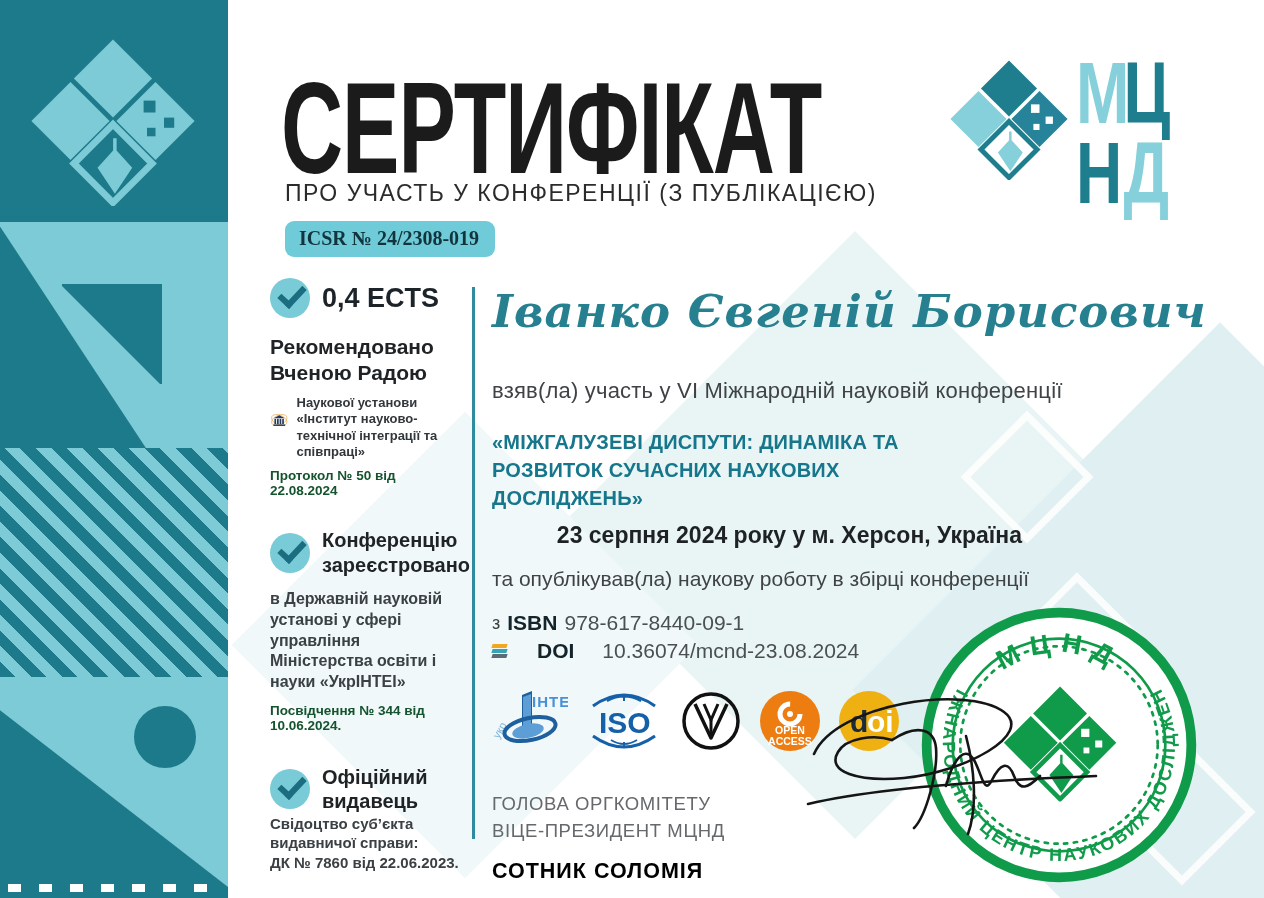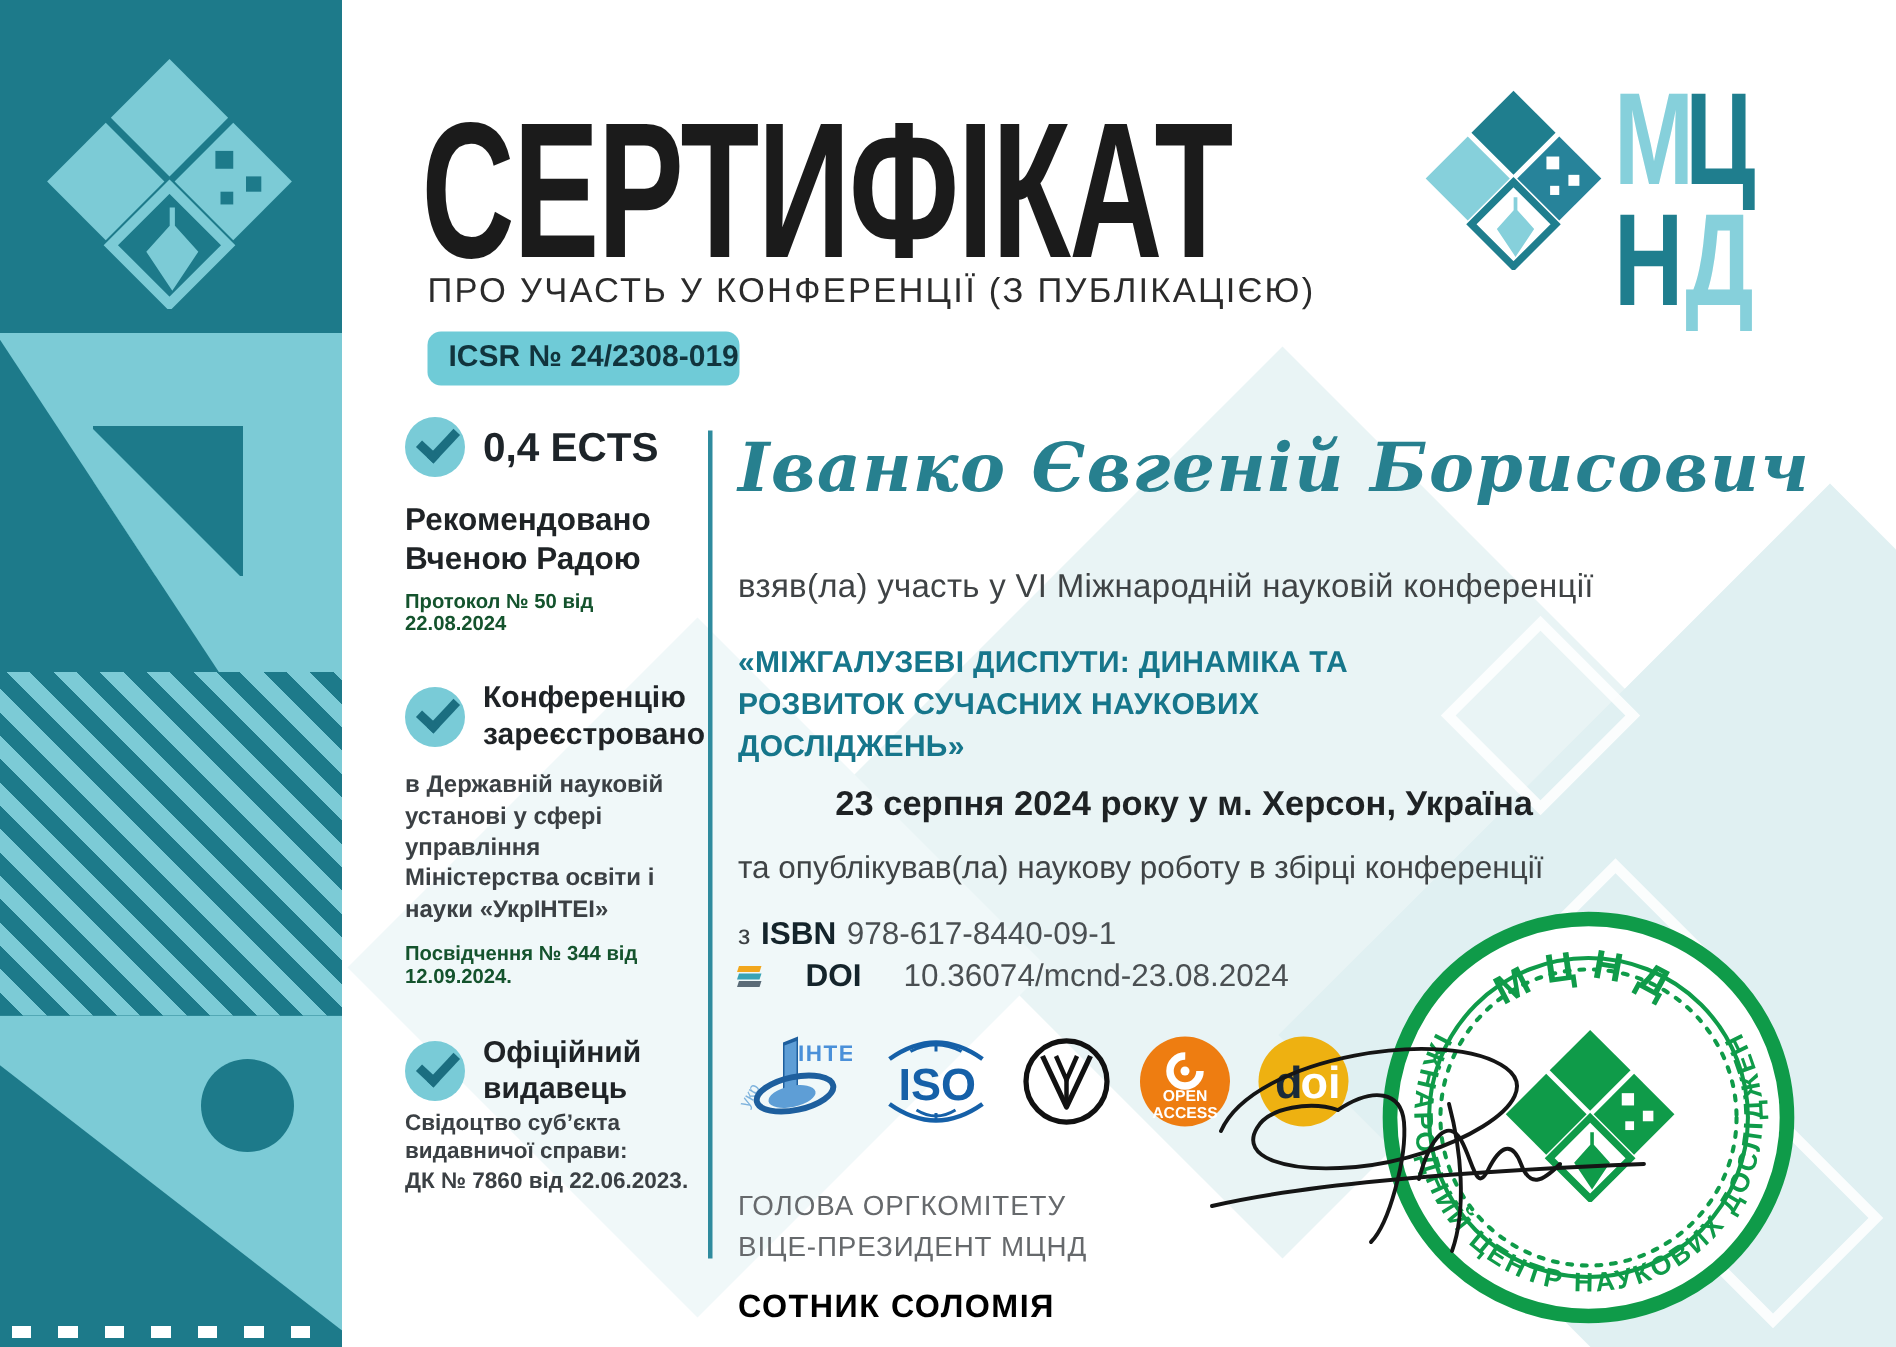--- a/index.html
+++ b/index.html
@@ -30,21 +30,21 @@
               clip-path:polygon(0 0,100% 0,100% 95%,0 15%);}
   .band-bottom .dot{position:absolute;left:134px;top:29px;width:62px;height:62px;border-radius:50%;background:#1d7a8a;}
   .band-dashes{position:absolute;left:8px;top:884px;width:212px;height:8px;
               background:repeating-linear-gradient(90deg,#ffffff 0 13px,transparent 13px 31px);}
 
   
   .title{position:absolute;left:281px;top:54px;font-size:86px;font-weight:bold;color:#1b1b1b;
          letter-spacing:-1px;transform:scaleY(1.5);transform-origin:top left;white-space:nowrap;z-index:3;}
   .subtitle{position:absolute;left:285px;top:180px;font-size:23px;color:#2b2b2b;letter-spacing:1.5px;white-space:nowrap;z-index:3;}
   .badge{position:absolute;left:285px;top:221px;background:#6fcbd7;border-radius:9px;
-         padding:6px 0 7px 14px;font-size:20px;font-weight:bold;color:#11343d;z-index:3;}
+         padding:6px 16px 7px 14px;font-size:20px;font-weight:bold;color:#11343d;z-index:3;font-family:Liberation Serif, serif;}
 
   
   .brand-mark{position:absolute;left:948px;top:58px;width:122px;height:122px;z-index:3;}
   .brand-letters{position:absolute;left:1076px;top:52px;width:120px;z-index:3;
          font-weight:bold;font-size:78px;line-height:72px;letter-spacing:-4px;
          transform:scale(.82,1.12);transform-origin:top left;white-space:nowrap;}
   .brand-letters .lt{display:inline-block;width:58px;}
   .c-light{color:#86d0db;} .c-dark{color:#1f7e8e;}
 
   
@@ -144,28 +144,41 @@
   </div>
 
   <div class="divider"></div>
 
   <div class="sidebar">
     <div class="check-row" style="margin-top:2px;">
       <span class="check"></span>
       <span class="ects-val">0,4 ECTS</span>
     </div>
     <div class="sb-h" style="margin-top:16px;">Рекомендовано Вченою Радою</div>
+    <div class="inst-row" style="margin-top:10px;">
+      <svg width="50" height="50" viewBox="0 0 50 50">
+        <ellipse cx="25" cy="25" rx="22" ry="13" fill="none" stroke="#e8a33d" stroke-width="1.6" transform="rotate(-24 25 25)"></ellipse>
+        <ellipse cx="25" cy="25" rx="22" ry="13" fill="none" stroke="#e8a33d" stroke-width="1.6" transform="rotate(24 25 25)"></ellipse>
+        <polygon points="25,12 40,20 10,20" fill="#233a5e"></polygon>
+        <rect x="12" y="22" width="4.5" height="14" fill="#233a5e"></rect>
+        <rect x="19" y="22" width="4.5" height="14" fill="#233a5e"></rect>
+        <rect x="26" y="22" width="4.5" height="14" fill="#233a5e"></rect>
+        <rect x="33" y="22" width="4.5" height="14" fill="#233a5e"></rect>
+        <rect x="9" y="37" width="32" height="4" fill="#233a5e"></rect>
+      </svg>
+      <div class="sb-small">Наукової установи «Інститут науково-технічної інтеграції та співпраці»</div>
+    </div>
     <div class="sb-note" style="margin-top:8px;">Протокол № 50 від 22.08.2024</div>
 
     <div class="check-row" style="margin-top:30px;">
       <span class="check"></span>
       <span class="sb-h2">Конференцію зареєстровано</span>
     </div>
     <div class="sb-body" style="margin-top:12px;">в Державній науковій установі у сфері управління Міністерства освіти і науки  «УкрІНТЕІ»</div>
-    <div class="sb-note" style="margin-top:10px;">Посвідчення № 344 від 12.09.2024.</div>
+    <div class="sb-note" style="margin-top:10px;">Посвідчення № 344 від 10.06.2024.</div>
 
     <div class="check-row" style="margin-top:32px;">
       <span class="check"></span>
       <span class="sb-h2">Офіційний видавець</span>
     </div>
     <div class="sb-body" style="font-size:15px;">Свідоцтво суб’єкта видавничої справи:</div>
     <div class="sb-body" style="font-size:15px;">ДК № 7860 від 22.06.2023.</div>
 
   </div>
 

